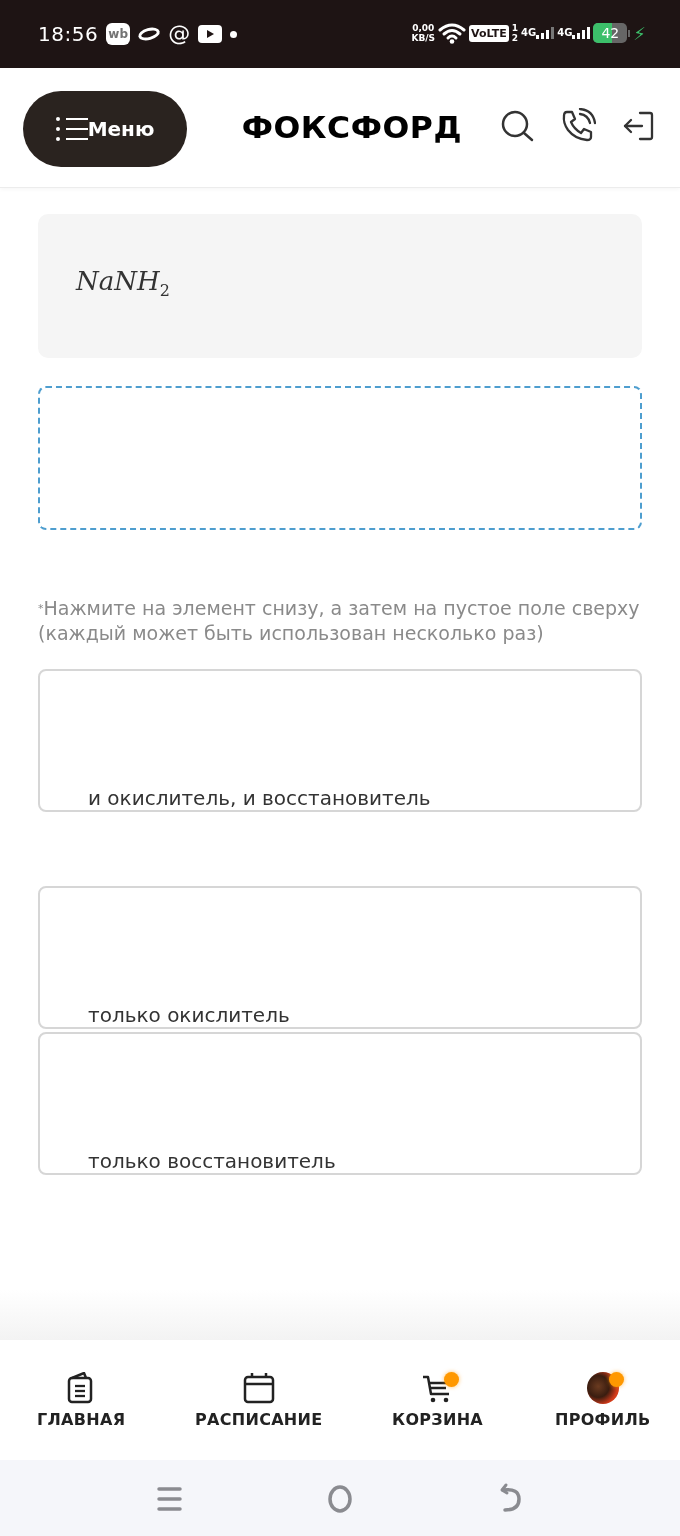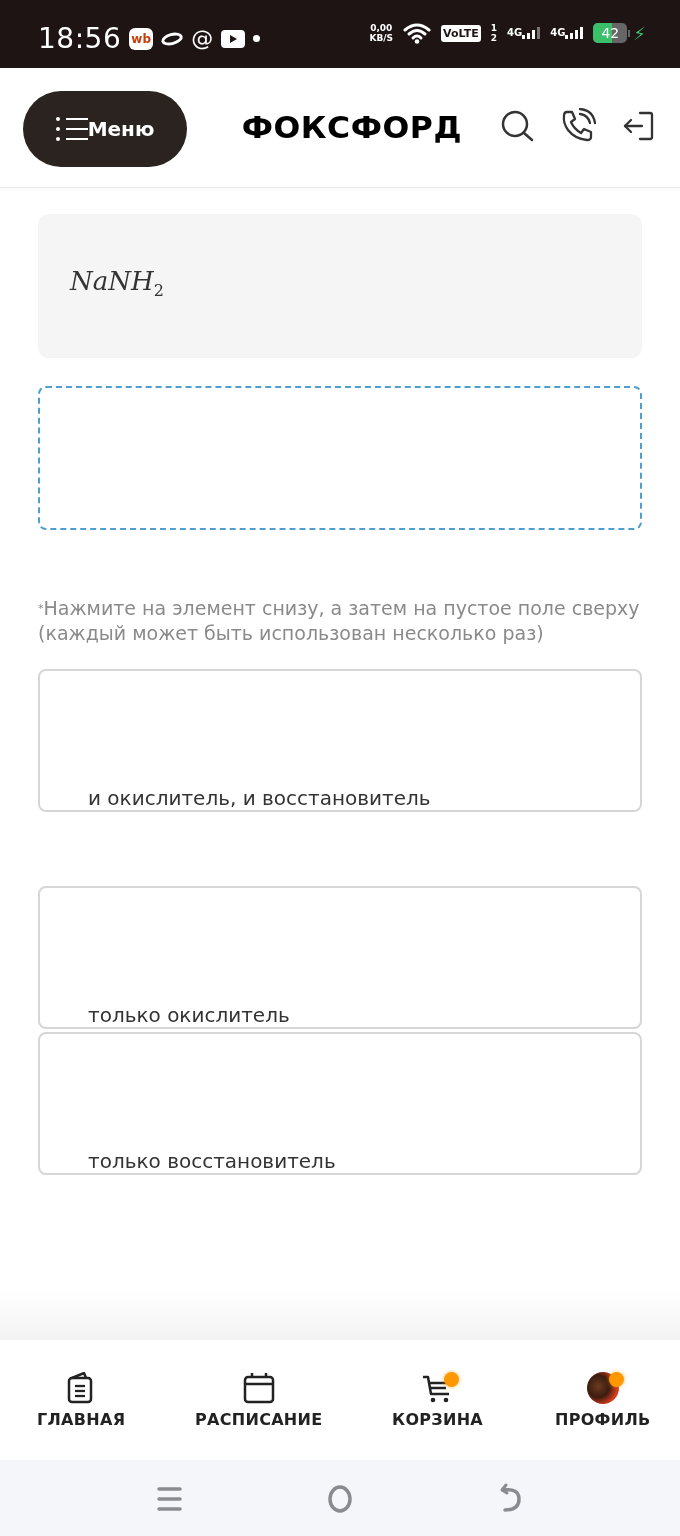--- a/index.html
+++ b/index.html
@@ -1,26 +1,26 @@
 <!DOCTYPE html>
 <html><head>
 <meta charset="utf-8">
 <style>
   * { box-sizing: border-box; margin: 0; padding: 0; }
   html, body { width: 680px; height: 1536px; overflow: hidden; background: #ffffff; font-family: "DejaVu Sans", "Liberation Sans", sans-serif; }
   .status-bar { position: absolute; left: 0; top: 0; width: 680px; height: 68px; background: #1e1414; color: #fff; }
   .status-left { position: absolute; left: 38px; top: 22px; display: flex; align-items: center; gap: 8px; }
-  .status-time { font-size: 28px; letter-spacing: 0.5px; text-align: center; }
-  .sb-wb { width: 24px; height: 22px; background: #fff; border-radius: 6px; color: #c2410c; font-size: 12px; font-weight: bold; display: flex; align-items: center; justify-content: center; }
+  .status-time { font-size: 20px; letter-spacing: 0.5px; text-align: center; }
+  .sb-wb { width: 24px; height: 22px; background: #fff; border-radius: 6px; color: #737373; font-size: 12px; font-weight: bold; display: flex; align-items: center; justify-content: center; }
   .sb-oval { width: 22px; height: 12px; border: 3px solid #fff; border-radius: 50%; transform: rotate(-15deg); }
   .sb-at { font-size: 22px; line-height: 22px; }
   .sb-yt { width: 24px; height: 18px; background: #fff; border-radius: 4px; position: relative; }
   .sb-yt::after { content: ""; position: absolute; left: 9px; top: 5px; border-left: 7px solid #1e1414; border-top: 4px solid transparent; border-bottom: 4px solid transparent; }
   .sb-dot { width: 7px; height: 7px; background: #fff; border-radius: 50%; }
-  .status-right { position: absolute; right: 34px; top: 22px; display: flex; align-items: center; gap: 10px; margin-left: 28px; }
+  .status-right { position: absolute; right: 34px; top: 22px; display: flex; align-items: center; gap: 3px; margin-left: 28px; }
   .sb-speed { font-size: 9px; line-height: 10px; text-align: center; font-weight: bold; }
   .sb-volte { background: #fff; color: #1e1414; font-size: 11px; font-weight: bold; padding: 2px 2px; border-radius: 3px; }
   .sb-sim { font-size: 9px; line-height: 10px; font-weight: bold; }
   .sb-sig { display: flex; align-items: center; font-size: 10px; font-weight: bold; line-height: 10px; }
   .bars { display: flex; align-items: flex-end; gap: 2px; height: 12px; }
   .bars span { width: 3px; background: #fff; }
   .battery { display: flex; align-items: center; }
   .bat-body { width: 34px; height: 20px; border-radius: 5px; background: #666; position: relative; overflow: hidden; color: #fff; font-size: 14px; display: flex; align-items: center; justify-content: center; }
   .bat-fill { position: absolute; left: 0; top: 0; bottom: 0; width: 55%; background: #3cbf6a; }
   .bat-text { position: relative; }
@@ -30,21 +30,21 @@
   .header { position: absolute; left: 0; top: 68px; width: 680px; height: 120px; background: #fff; border-bottom: 1px solid #ececec; box-shadow: 0 2px 4px rgba(0,0,0,0.03); }
   .menu-btn { position: absolute; left: 23px; top: 23px; width: 164px; height: 76px; border-radius: 38px; background: #2a231f; color: #fff; display: flex; align-items: center; justify-content: center; font-size: 20px; font-weight: bold; }
   .menu-icon { width: 32px; height: 24px; display: flex; flex-direction: column; justify-content: space-between; }
   .menu-icon div { display: flex; align-items: center; gap: 6px; }
   .menu-icon i { width: 4px; height: 4px; background: #fff; border-radius: 50%; }
   .menu-icon b { width: 22px; height: 2px; background: #fff; }
   .logo { position: absolute; left: 247px; top: 42px; font-size: 30px; font-weight: 900; font-family: "DejaVu Sans", sans-serif; letter-spacing: 0.5px; color: #000; transform: scaleX(1.05); }
   .hdr-icon { position: absolute; top: 40px; width: 36px; height: 36px; }
 
   .formula-box { position: absolute; left: 38px; top: 214px; width: 604px; height: 144px; background: #f5f5f5; border-radius: 10px; }
-  .formula { position: absolute; left: 32px; top: 52px; font-family: "DejaVu Serif", serif; font-style: italic; font-size: 26px; color: #333; }
+  .formula { position: absolute; left: 38px; top: 52px; font-family: "DejaVu Serif", serif; font-style: italic; font-size: 26px; color: #333; }
   .formula sub { font-size: 16px; font-style: normal; }
 
   .drop-zone { position: absolute; left: 38px; top: 386px; width: 604px; height: 144px; border: 2px dashed #4e9ecf; border-radius: 8px; }
 
   .hint { position: absolute; left: 38px; top: 596px; width: 610px; font-size: 19px; line-height: 25px; color: #8a8a8a; }
   .hint-star { font-size: 11px; vertical-align: top; }
 
   .option { position: absolute; left: 38px; width: 604px; height: 143px; border: 2px solid #d6d6d6; border-radius: 8px; background: #fff; display: flex; align-items: flex-end; padding-left: 48px; font-size: 20px; color: #333; }
 
   .bottom-shade { position: absolute; left: 0; top: 1290px; width: 680px; height: 50px; background: linear-gradient(to bottom, rgba(240,240,240,0), rgba(240,240,240,0.8)); }

